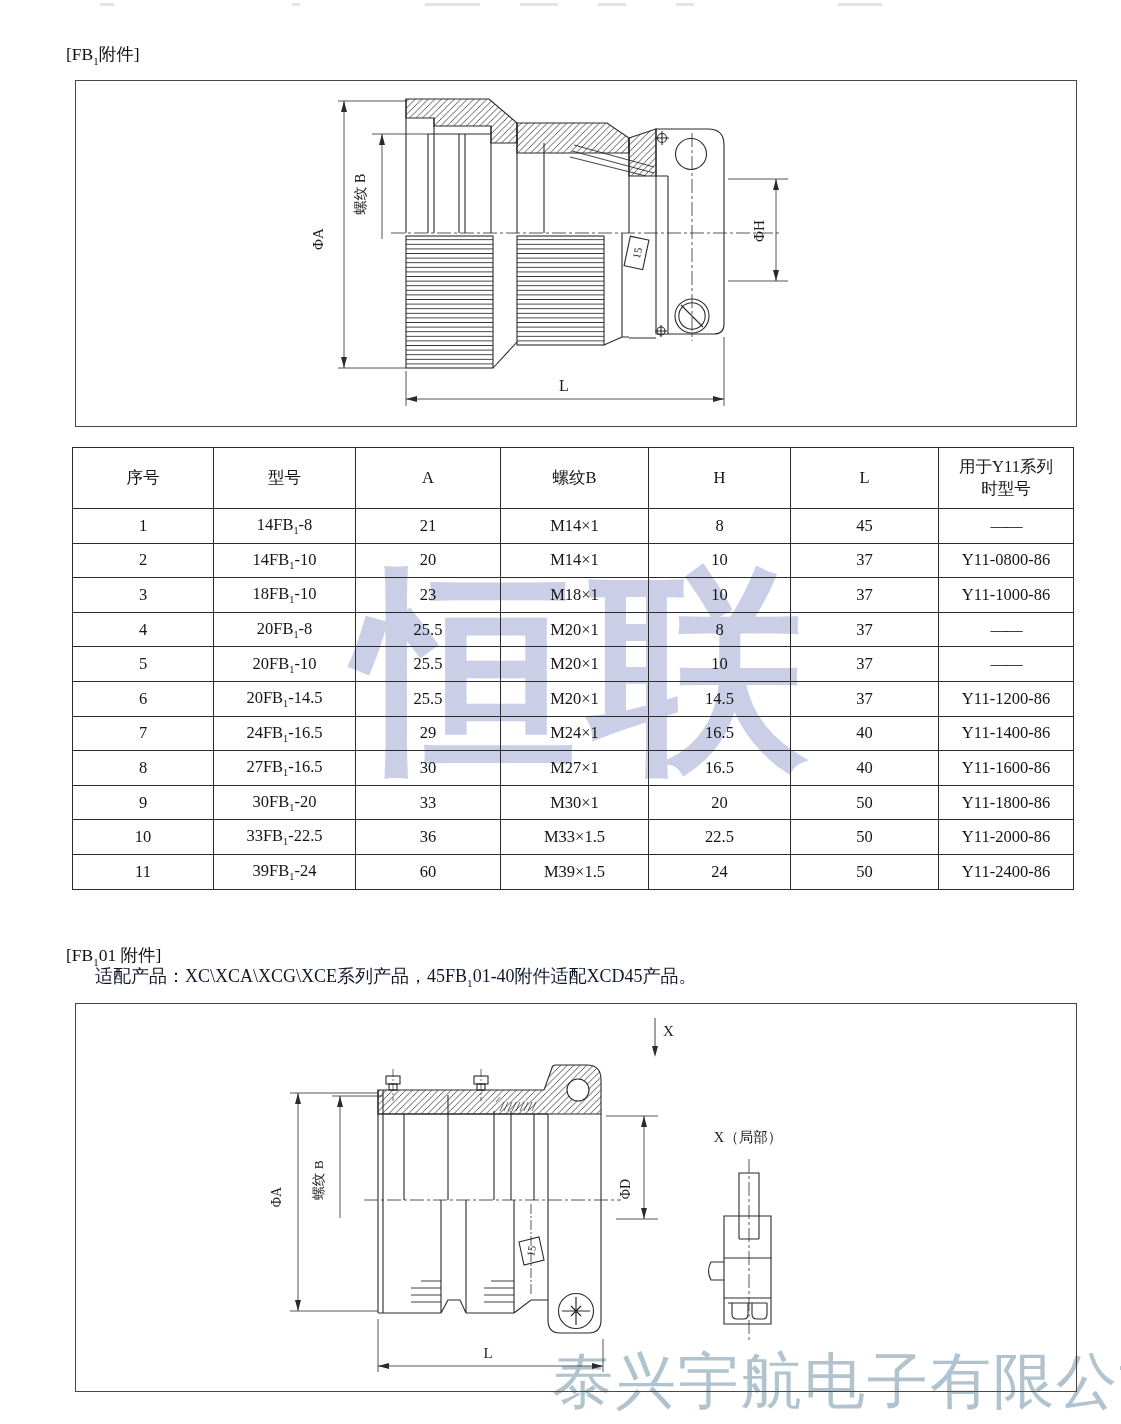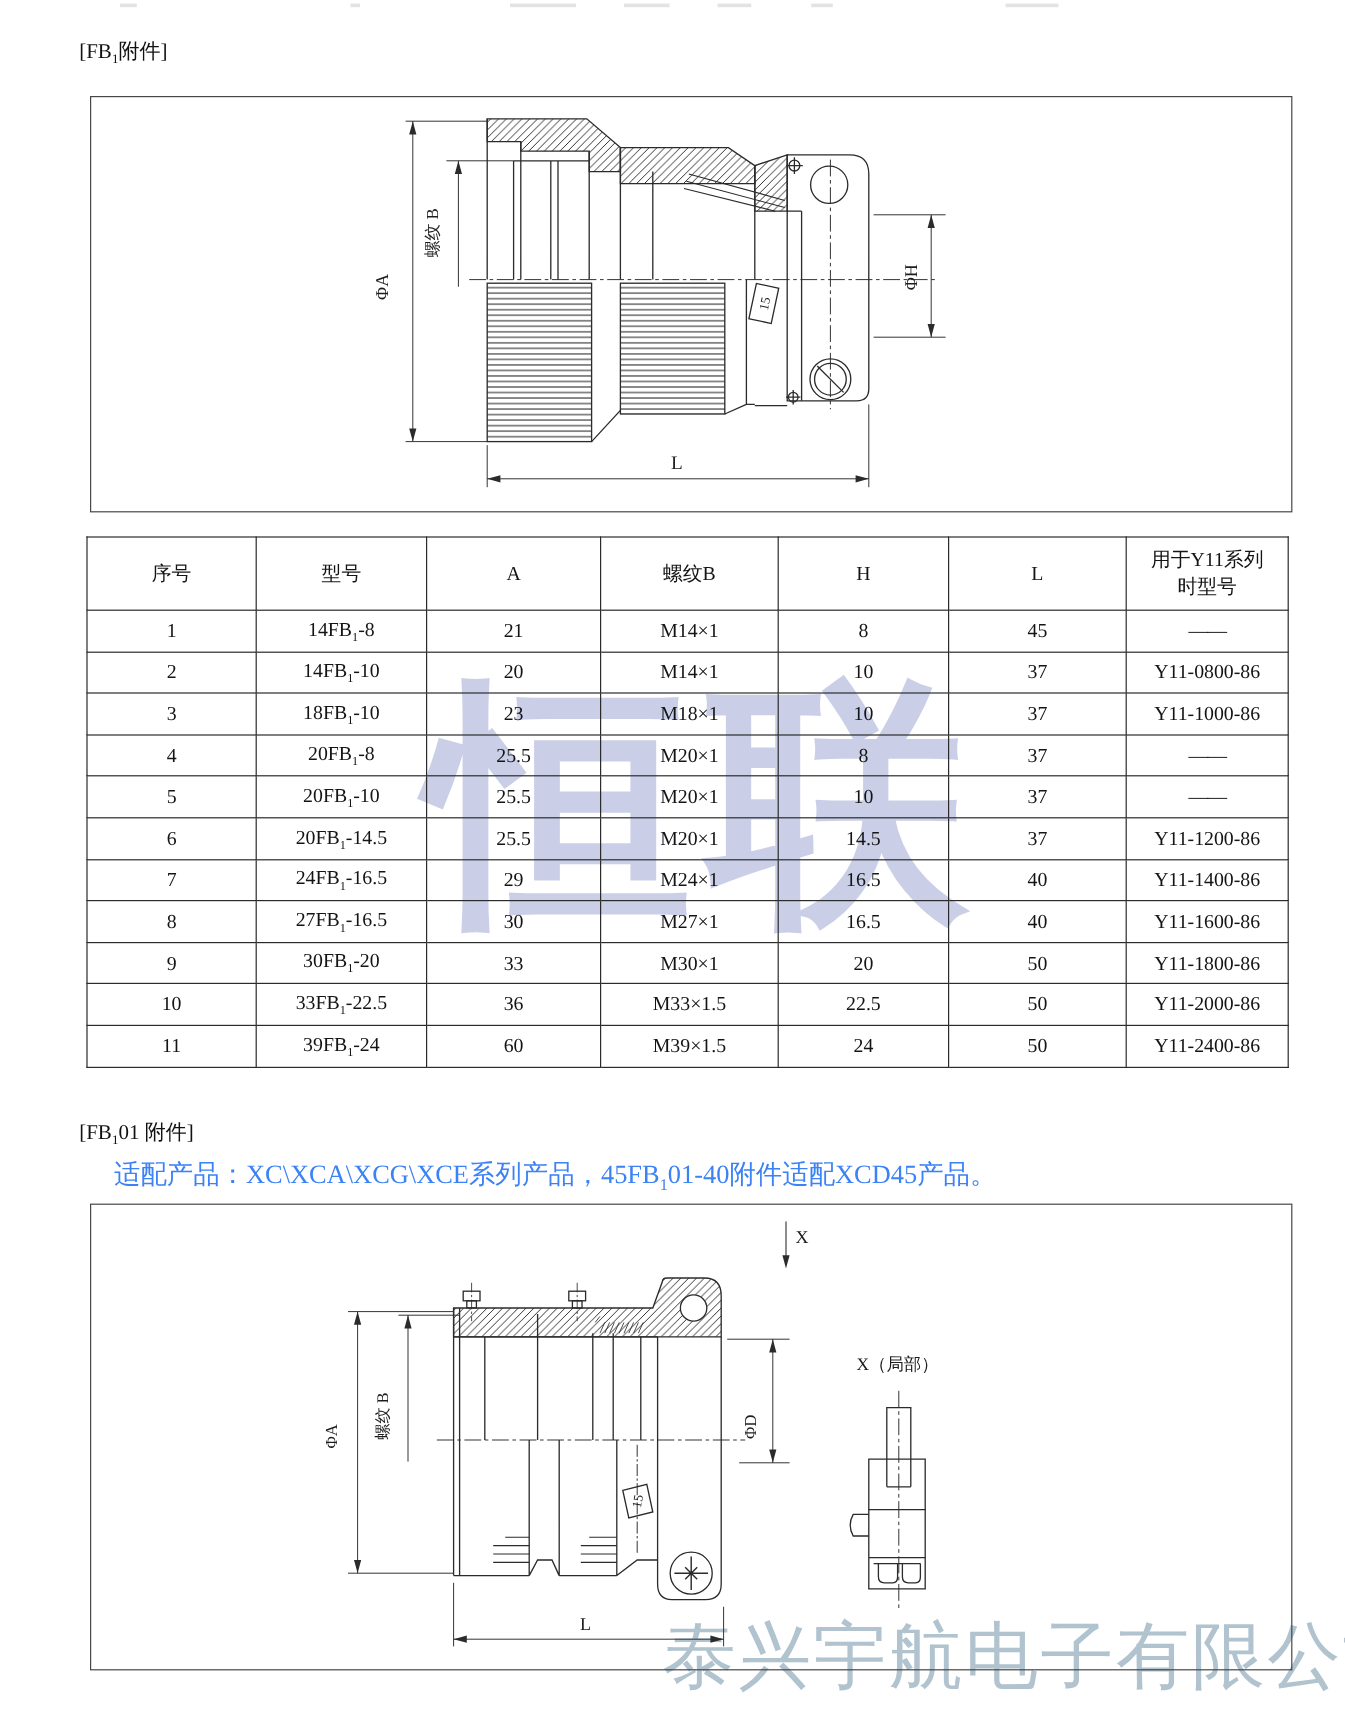--- a/index.html
+++ b/index.html
@@ -8,25 +8,25 @@
   
   .frag{position:absolute;top:3px;height:3px;background:#9a9a9a;opacity:.28;}
   
   .wm-center{position:absolute;left:358px;top:562px;font-size:218px;line-height:1;
              letter-spacing:14px;font-weight:bold;color:#97a1d0;opacity:.5;z-index:0;
              font-family:"Liberation Sans","DejaVu Sans",sans-serif;white-space:nowrap;}
   .wm-bottom{position:absolute;left:552px;top:1348px;font-size:61px;line-height:1.1;
              letter-spacing:2px;color:#9db5c2;opacity:.8;z-index:0;
              font-family:"Liberation Serif","DejaVu Serif",serif;white-space:nowrap;}
   .content{position:absolute;inset:0;z-index:1;}
-  .sec-title{position:absolute;left:66px;font-size:17.5px;color:#111;white-space:nowrap;}
+  .sec-title{position:absolute;left:66px;font-size:17.5px;color:#111;white-space:nowrap;margin-top:12px;}
   .sec-title sub, .note sub, td sub, th sub{font-size:.62em;}
   #title1{top:30px;}
   #title2{top:931px;}
-  .note{position:absolute;left:95px;top:964px;font-size:22px;color:#3b82f6;white-space:nowrap;}
+  .note{position:absolute;left:95px;top:964px;font-size:18px;color:#0f172a;white-space:nowrap;}
   .draw-box{position:absolute;left:75px;border:1.4px solid #474747;background:transparent;}
   #box1{top:80px;width:1000px;height:345px;}
   #box2{top:1003px;width:1000px;height:387px;}
   .draw-box svg{display:block;width:100%;height:100%;}
   
   table.spec{position:absolute;left:72px;top:447px;border-collapse:collapse;table-layout:fixed;
              width:1001px;background:transparent;padding-left:12px;}
   table.spec th,table.spec td{border:1px solid #2b2b2b;text-align:center;vertical-align:middle;
              font-size:16.5px;font-weight:normal;padding:0;color:#141414;background:transparent;}
   table.spec th{height:60px;line-height:1.35;}

